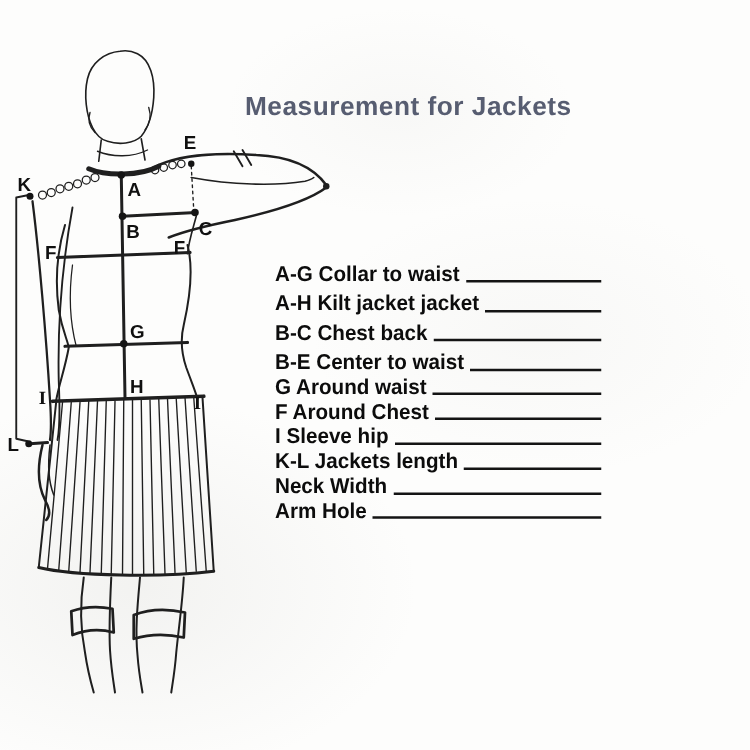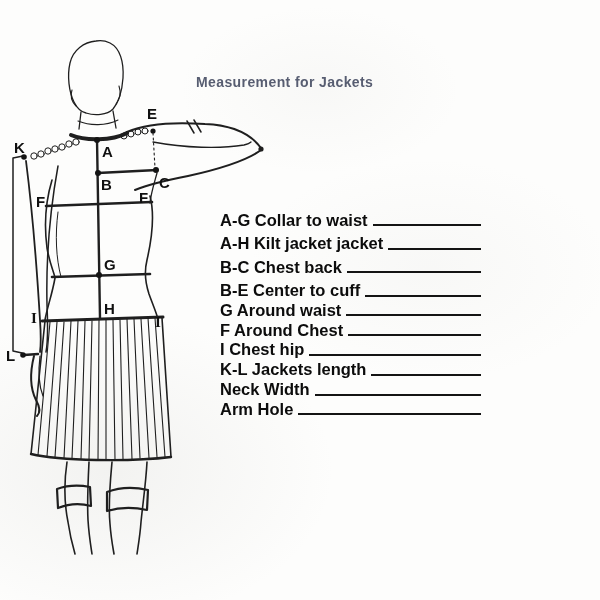--- a/index.html
+++ b/index.html
@@ -7,21 +7,21 @@
     position:relative;width:600px;height:600px;overflow:hidden;
     background:
       radial-gradient(ellipse 320px 220px at 110px 470px, rgba(188,188,182,.16), transparent 70%),
       radial-gradient(ellipse 260px 160px at 430px 270px, rgba(188,188,182,.08), transparent 70%),
       radial-gradient(ellipse 200px 120px at 320px 90px, rgba(188,188,182,.08), transparent 70%),
       #fdfdfc;
     font-family:"Liberation Sans", sans-serif;
   }
   .title{
     position:absolute;left:196px;top:74px;margin:0;
-    font-size:14px;font-weight:bold;letter-spacing:.4px;
+    font-size:21px;font-weight:bold;letter-spacing:.4px;
     color:#575d71;white-space:nowrap;
   }
   .mlist{position:absolute;left:220px;top:205px;width:261px;}
   .mrow{display:flex;align-items:flex-end;height:19.8px;}
   .mrow:nth-child(-n+4){height:23.4px;}
   .mlabel{
     font-size:16.5px;font-weight:bold;color:#0c0c0c;
     white-space:pre;line-height:1;transform:scaleY(1.04);
   }
   .fline{
@@ -150,33 +150,33 @@
     </div>
     <div class="mrow">
       <span class="mlabel">A-H Kilt jacket jacket</span>
       <span class="fline"></span>
     </div>
     <div class="mrow">
       <span class="mlabel">B-C Chest back</span>
       <span class="fline"></span>
     </div>
     <div class="mrow">
-      <span class="mlabel">B-E Center to cuff</span>
+      <span class="mlabel">B-E Center to waist</span>
       <span class="fline"></span>
     </div>
     <div class="mrow">
       <span class="mlabel">G Around waist</span>
       <span class="fline"></span>
     </div>
     <div class="mrow">
       <span class="mlabel">F Around Chest</span>
       <span class="fline"></span>
     </div>
     <div class="mrow">
-      <span class="mlabel">I Chest hip</span>
+      <span class="mlabel">I Sleeve hip</span>
       <span class="fline"></span>
     </div>
     <div class="mrow">
       <span class="mlabel">K-L Jackets length</span>
       <span class="fline"></span>
     </div>
     <div class="mrow">
       <span class="mlabel">Neck Width</span>
       <span class="fline"></span>
     </div>

